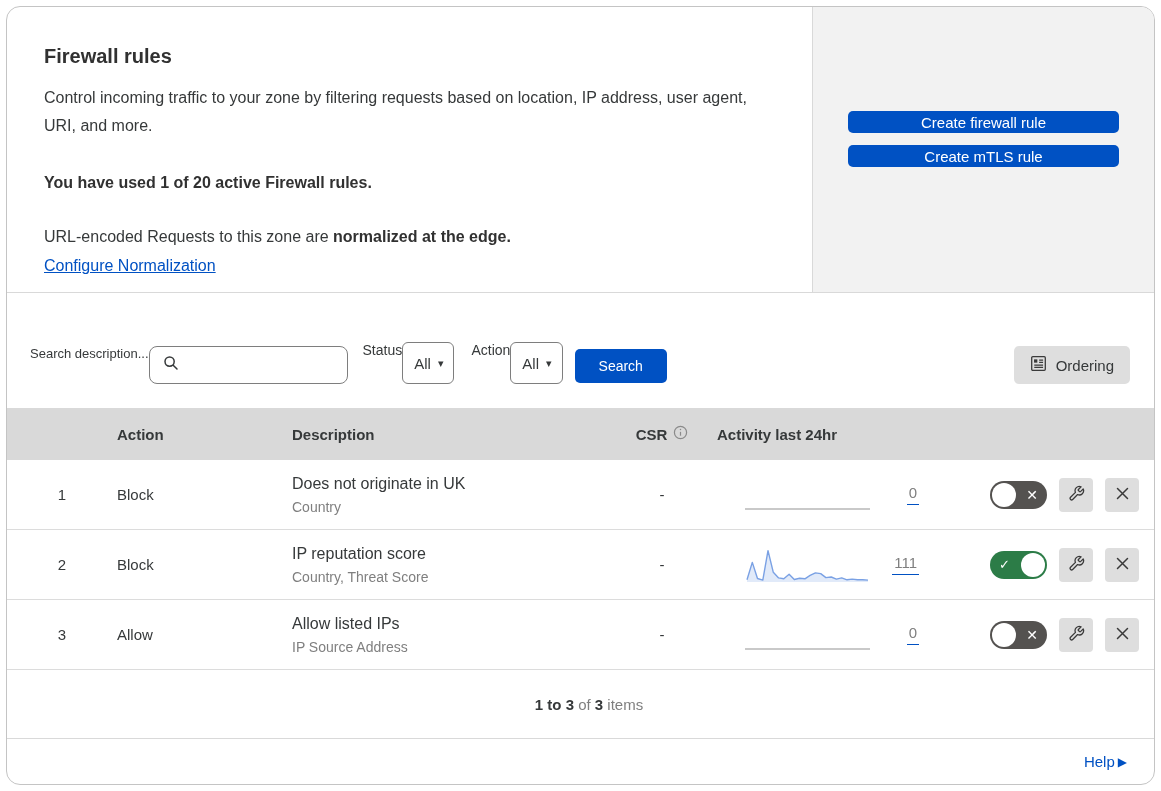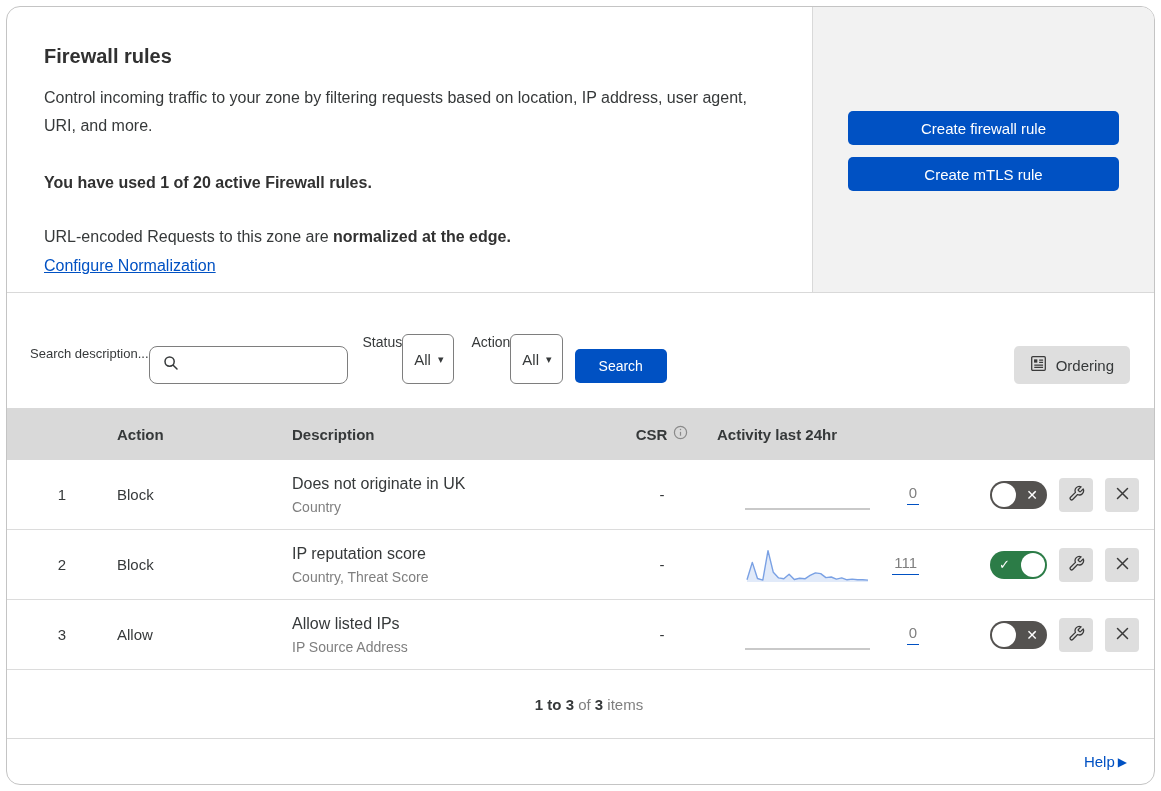--- a/index.html
+++ b/index.html
@@ -22,38 +22,38 @@
   .intro { width:806px; flex:none; border-right:1px solid #d9d9d9; padding:38px 44px 0 37px; }
   .intro h1 { margin:0 0 16px 0; font-size:20px; font-weight:700; color:#313131; }
   .intro .desc { margin:0; font-size:16px; line-height:28px; max-width:735px; color:#36393a; }
   .intro .usage { margin:34px 0 0 0; font-size:16px; font-weight:700; color:#313131; }
   .intro .norm { margin:31px 0 6px 0; font-size:16px; line-height:27px; color:#36393a; }
   .intro .norm b { color:#313131; }
   .norm-link { display:inline-block; margin-top:1px; font-size:16px; color:var(--accent,#0051c3); text-decoration:underline; cursor:pointer; }
 
   .panel { flex:1; background:var(--panel-bg,#f2f2f2); padding-top:104px; display:flex; flex-direction:column; align-items:center; gap:12px; }
   .btn-primary {
-    width:271px; height:34px; flex:none;
+    width:271px; height:22px; flex:none;
     background:var(--accent,#0051c3); color:#fff;
     font-family:inherit; font-size:15px;
     border:none; border-radius:5px; cursor:pointer;
   }
 
   
   .filter-bar { height:115px; flex:none; display:flex; align-items:flex-end; padding:0 24px 24px 23px; }
   .fgroup { display:flex; flex-direction:row; }
   .flabel { font-size:13px; color:#36393a; margin-bottom:9px; }
   .flabel.big { font-size:14px; margin-bottom:8px; }
   .search-box {
     width:199px; height:38px; border:1px solid #7e7e7e; border-radius:8px;
     display:flex; align-items:center; padding-left:13px; gap:8px; background:#fff;
   }
   .search-box input { border:none; outline:none; flex:1; min-width:0; font-family:inherit; font-size:14px; background:transparent; }
   .select-box {
-    height:50px; border:1px solid #7e7e7e; border-radius:6px; background:#fff;
+    height:42px; border:1px solid #7e7e7e; border-radius:6px; background:#fff;
     display:flex; align-items:center; padding:0 10px 0 11px; gap:7px;
     font-size:15px; color:#36393a; cursor:pointer;
   }
   .caret { font-size:11px; color:#36393a; line-height:1; }
   .ml15 { margin-left:15px; } .ml17 { margin-left:17px; }
   .search-btn {
     margin-left:12px; margin-bottom:1px; height:34px; padding:0 24px;
     background:var(--accent,#0051c3); color:#fff; border:none; border-radius:5px;
     font-family:inherit; font-size:14px; cursor:pointer;
   }

